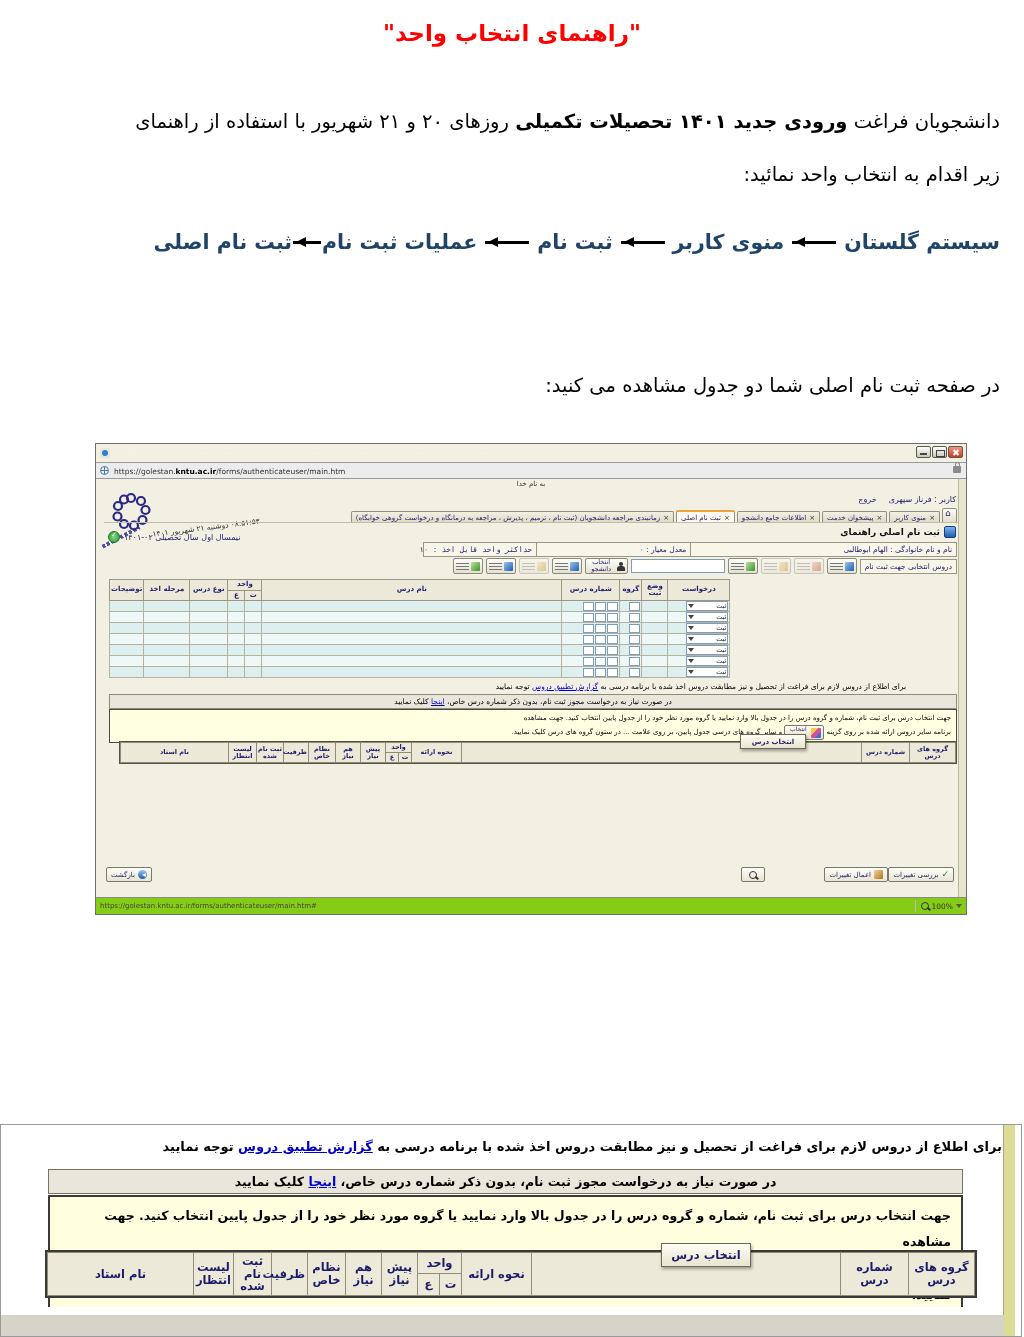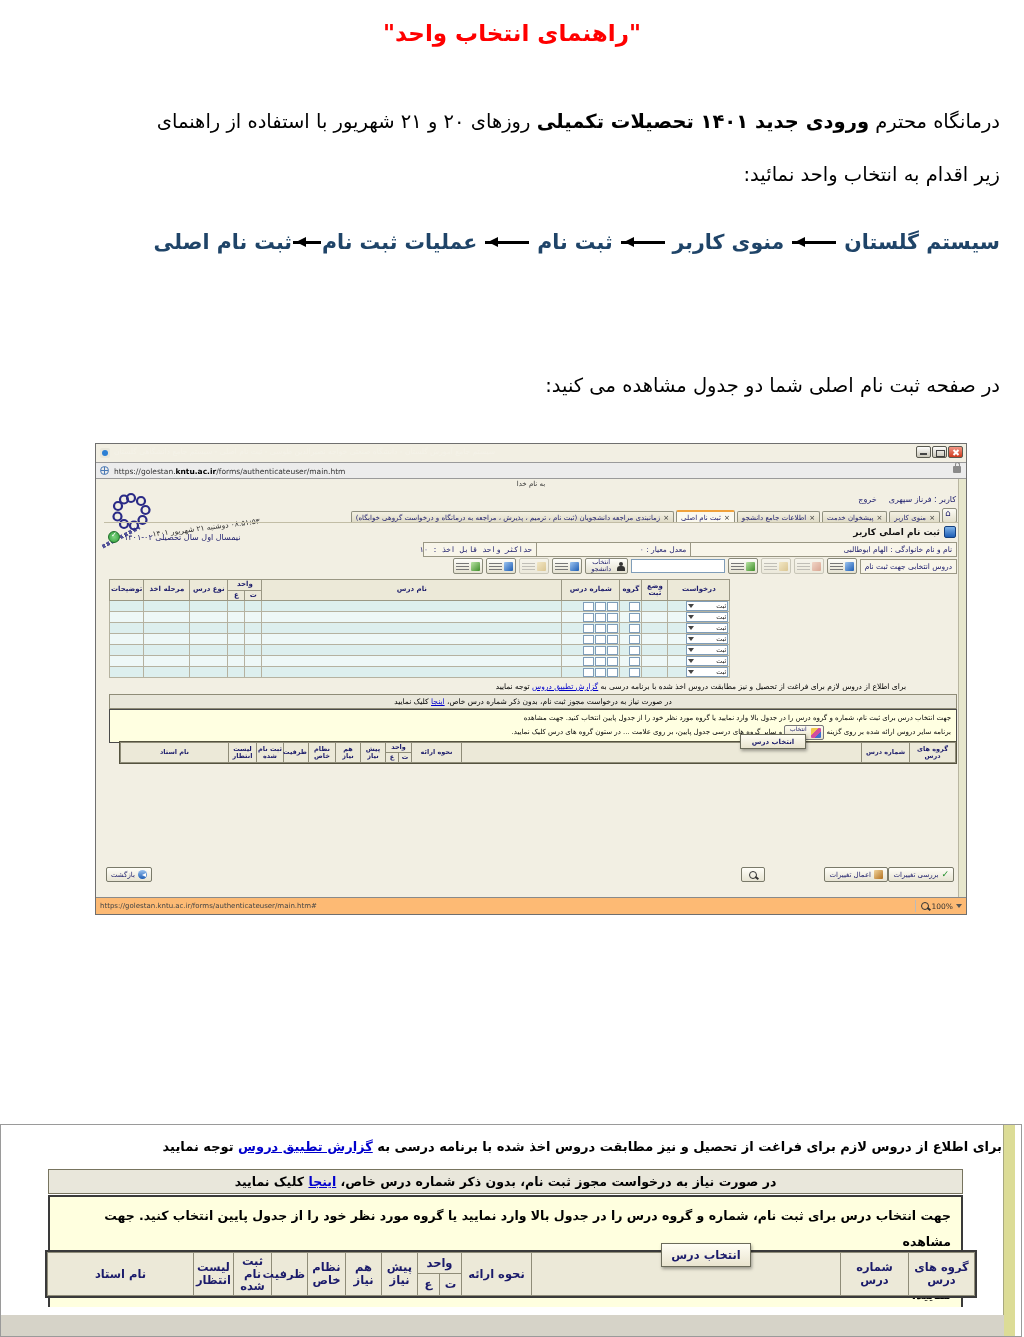--- a/index.html
+++ b/index.html
@@ -144,21 +144,21 @@
   
   .bbtn{position:absolute;height:15px;border:1px solid #7a7a6a;border-radius:2px;box-sizing:border-box;
        background:linear-gradient(#fffef8,#e7e4d3);display:flex;align-items:center;gap:3px;
        padding:0 4px;font-size:7px;color:#1b1b6b;direction:rtl;}
   .ic-back{width:9px;height:9px;border-radius:50%;background:linear-gradient(#9cc4f0,#1d5db4);position:relative;}
   .ic-back::after{content:"";position:absolute;left:2px;top:3px;border:2px solid transparent;border-right:4px solid #fff;}
   .ic-check{color:#1e8e28;font-weight:bold;font-size:9px;line-height:1;}
   .ic-apply{width:9px;height:9px;background:linear-gradient(135deg,#f0d49c,#b4711d);border-radius:1px;}
   .mag{width:8px;height:8px;border:1.5px solid #333;border-radius:50%;position:relative;box-sizing:border-box;}
   .mag::after{content:"";position:absolute;left:5px;top:5px;width:4px;height:1.5px;background:#333;transform:rotate(40deg);}
-  .statusbar{position:absolute;left:0;right:0;bottom:0;height:16px;background:#fdba74;
+  .statusbar{position:absolute;left:0;right:0;bottom:0;height:16px;background:#84cc16;
        border-top:1px solid #8a8a8a;}
   .surl{position:absolute;left:4px;top:4px;font-size:7px;color:#444;}
   .szoom{position:absolute;right:4px;top:2px;display:flex;align-items:center;gap:3px;font-size:7.5px;color:#333;
        border-left:1px solid #bbb;padding-left:5px;height:12px;}
   .zarr{width:0;height:0;border:3px solid transparent;border-top:4px solid #555;margin-top:3px;}
 
   
   .panel{position:absolute;left:0;top:1124px;width:1022px;height:213px;background:#fff;
        border:1px solid #9a9a9a;box-sizing:border-box;overflow:hidden;}
   .panel .edge{position:absolute;right:6px;top:0;bottom:0;width:11px;background:#dcdc96;
@@ -180,21 +180,21 @@
   .panelgrey{position:absolute;top:190px;left:0;right:17px;bottom:0;background:#d6d3c8;}
 </style>
 </head>
 <body>
 
 <div class="page">
 
   <div class="doc-title">"راهنمای انتخاب واحد"</div>
 
   <div class="intro">
-    <span>درمانگاه محترم </span><b>ورودی جدید ۱۴۰۱ تحصیلات تکمیلی</b><span> روزهای ۲۰ و ۲۱ شهریور با استفاده از راهنمای</span><br>
+    <span>دانشجویان فراغت </span><b>ورودی جدید ۱۴۰۱ تحصیلات تکمیلی</b><span> روزهای ۲۰ و ۲۱ شهریور با استفاده از راهنمای</span><br>
     <span>زیر اقدام به انتخاب واحد نمائید:</span>
   </div>
 
   <div class="flow">
     <span>سیستم گلستان</span>
     <span class="farrow"></span>
     <span>منوی کاربر</span>
     <span class="farrow"></span>
     <span>ثبت نام</span>
     <span class="farrow"></span>
@@ -265,21 +265,21 @@
           </span>
         <span class="tab">
             <span class="x">×</span>
             <span>زمانبندی مراجعه دانشجویان (ثبت نام ، ترمیم ، پذیرش ، مراجعه به درمانگاه و درخواست گروهی خوابگاه)</span>
           </span>
       </div>
       <div class="tabline"></div>
 
       <div class="sectionrow">
         <span class="secicon"></span>
-        <span>ثبت نام اصلی کاربر</span>
+        <span>ثبت نام اصلی راهنمای</span>
       </div>
       <div class="semline">
         <span class="okicon"></span>
         <span dir="rtl">نیمسال اول سال تحصیلی ۰۲-۱۴۰۱</span>
       </div>
 
       <div class="infostrip">
         <span class="cell c-name">نام و نام خانوادگی : الهام ابوطالبی</span>
         <span class="cell c-gpa">معدل معیار : ۰</span>
         <span class="cell c-max">حداکثر واحد قابل اخذ : ۱۰</span>

